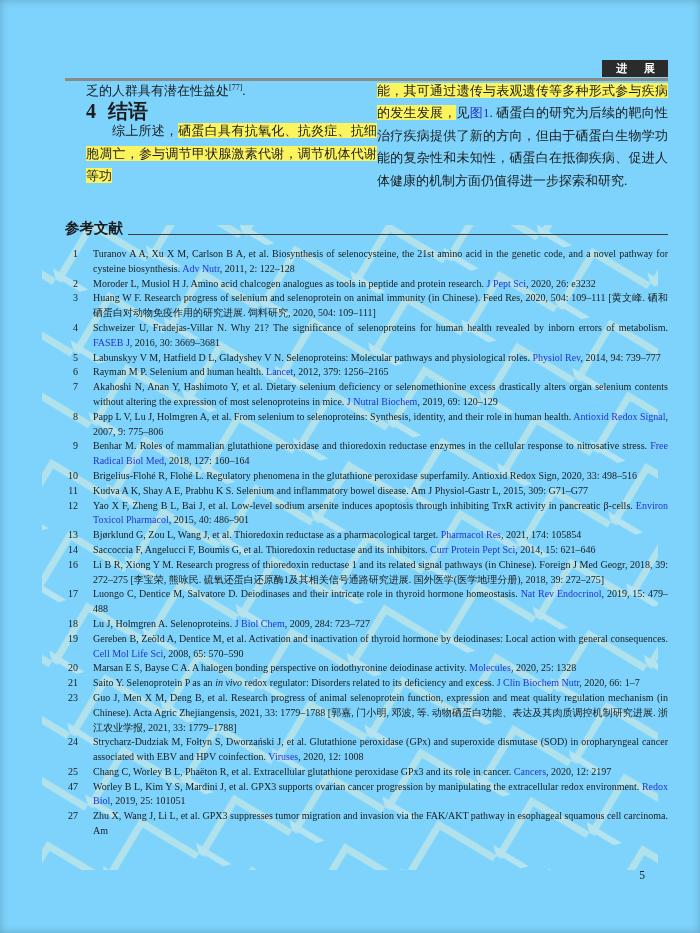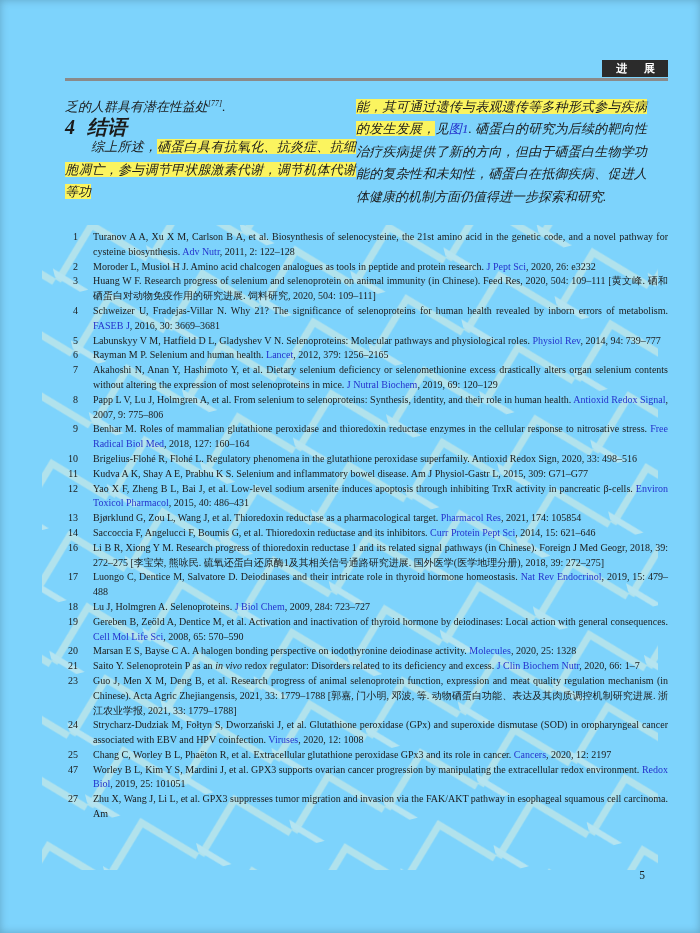--- a/index.html
+++ b/index.html
@@ -11,22 +11,22 @@
   .watermark{position:absolute;top:225px;left:42px;z-index:0;opacity:.55;}
   .badge{
     position:absolute;top:60px;right:32px;z-index:2;
     background:var(--badge-bg,#2b2b2b);color:#fff;
     font-family:"Liberation Serif","DejaVu Serif",serif;
     font-weight:bold;font-size:11px;letter-spacing:7px;
     padding:2px 6px 3px 14px;line-height:12px;
   }
   .rule{position:absolute;top:78px;left:65px;width:603px;height:2.5px;
     background:var(--rule-gray,#8a8a8a);z-index:1;}
-  .columns{position:absolute;top:96px;left:65px;width:603px;z-index:1;
-    display:flex;justify-content:flex-start;font-style:italic;}
+  .columns{position:absolute;top:80px;left:65px;width:603px;z-index:1;
+    display:flex;justify-content:flex-end;}
   .col{width:291px;font-size:13px;line-height:22.4px;text-align:justify;}
   .col p{margin:0;}
   .para-indent{text-indent:2em;}
   .section-heading{font-weight:bold;font-size:20px;margin:14px 0 9px 0;line-height:18px;}
   .section-heading .num{margin-right:12px;}
   sup{font-size:8px;line-height:0;vertical-align:super;}
   .hl{background:var(--highlight-yellow,#fbf45f);}
   .lnk{color:var(--link-blue,#2433cc);}
   .it{font-style:italic;}
   .refs{position:absolute;top:220px;left:65px;width:603px;z-index:1;}
@@ -62,20 +62,24 @@
       <p><span>乏的人群具有潜在性益处</span><sup>[77]</sup><span>.</span></p>
       <p class="section-heading"><span class="num">4</span><span>结语</span></p>
       <p class="para-indent"><span>综上所述，</span><span class="hl">硒蛋白具有抗氧化、抗炎症、抗细胞凋亡，参与调节甲状腺激素代谢，调节机体代谢等功</span></p>
     </div>
     <div class="col">
       <p><span class="hl">能，其可通过遗传与表观遗传等多种形式参与疾病的发生发展，</span><span>见</span><span class="lnk">图1</span><span>. 硒蛋白的研究为后续的靶向性治疗疾病提供了新的方向，但由于硒蛋白生物学功能的复杂性和未知性，硒蛋白在抵御疾病、促进人体健康的机制方面仍值得进一步探索和研究.</span></p>
     </div>
   </div>
 
   <div class="refs">
+    <div class="refs-head">
+      <span class="refs-title">参考文献</span>
+      <span class="refs-rule"></span>
+    </div>
     <div class="refs-list">
         <div class="ref">
           <div class="ref-num">1</div>
           <div class="ref-text"><span>Turanov A A, Xu X M, Carlson B A, et al. Biosynthesis of selenocysteine, the 21st amino acid in the genetic code, and a novel pathway for cysteine biosynthesis. </span><span class="lnk">Adv Nutr</span><span>, 2011, 2: 122–128</span></div>
         </div>
         <div class="ref">
           <div class="ref-num">2</div>
           <div class="ref-text"><span>Moroder L, Musiol H J. Amino acid chalcogen analogues as tools in peptide and protein research. </span><span class="lnk">J Pept Sci</span><span>, 2020, 26: e3232</span></div>
         </div>
         <div class="ref">
@@ -109,21 +113,21 @@
         <div class="ref">
           <div class="ref-num">10</div>
           <div class="ref-text"><span>Brigelius-Flohé R, Flohé L. Regulatory phenomena in the glutathione peroxidase superfamily. Antioxid Redox Sign, 2020, 33: 498–516</span></div>
         </div>
         <div class="ref">
           <div class="ref-num">11</div>
           <div class="ref-text"><span>Kudva A K, Shay A E, Prabhu K S. Selenium and inflammatory bowel disease. Am J Physiol-Gastr L, 2015, 309: G71–G77</span></div>
         </div>
         <div class="ref">
           <div class="ref-num">12</div>
-          <div class="ref-text"><span>Yao X F, Zheng B L, Bai J, et al. Low-level sodium arsenite induces apoptosis through inhibiting TrxR activity in pancreatic β-cells. </span><span class="lnk">Environ Toxicol Pharmacol</span><span>, 2015, 40: 486–431</span></div>
+          <div class="ref-text"><span>Yao X F, Zheng B L, Bai J, et al. Low-level sodium arsenite induces apoptosis through inhibiting TrxR activity in pancreatic β-cells. </span><span class="lnk">Environ Toxicol Pharmacol</span><span>, 2015, 40: 486–901</span></div>
         </div>
         <div class="ref">
           <div class="ref-num">13</div>
           <div class="ref-text"><span>Bjørklund G, Zou L, Wang J, et al. Thioredoxin reductase as a pharmacological target. </span><span class="lnk">Pharmacol Res</span><span>, 2021, 174: 105854</span></div>
         </div>
         <div class="ref">
           <div class="ref-num">14</div>
           <div class="ref-text"><span>Saccoccia F, Angelucci F, Boumis G, et al. Thioredoxin reductase and its inhibitors. </span><span class="lnk">Curr Protein Pept Sci</span><span>, 2014, 15: 621–646</span></div>
         </div>
         <div class="ref">

